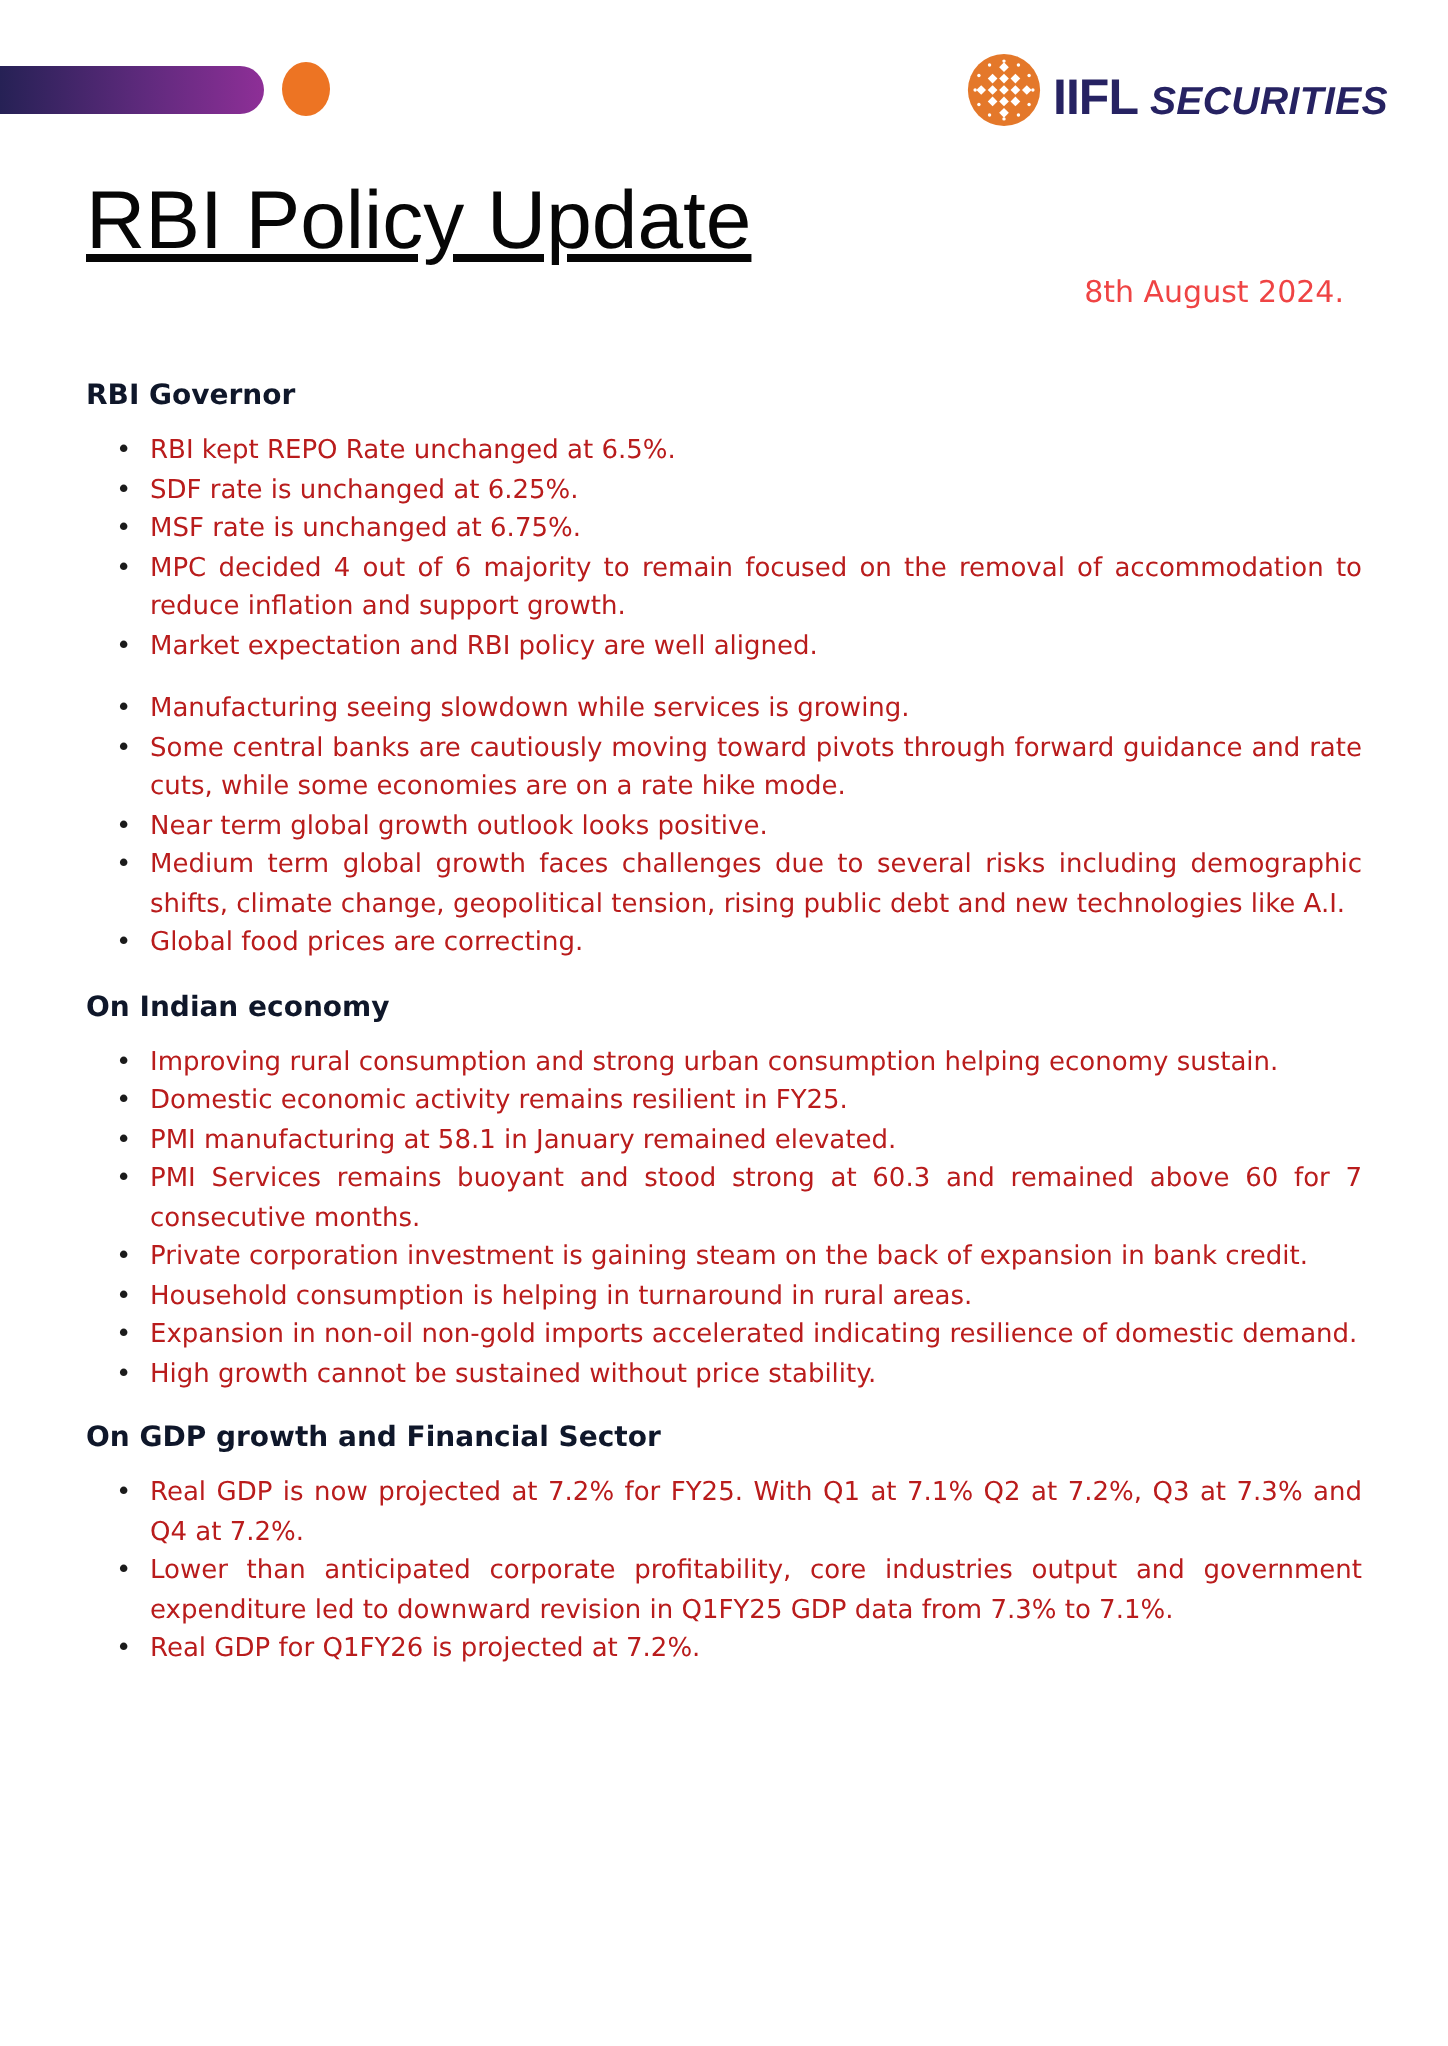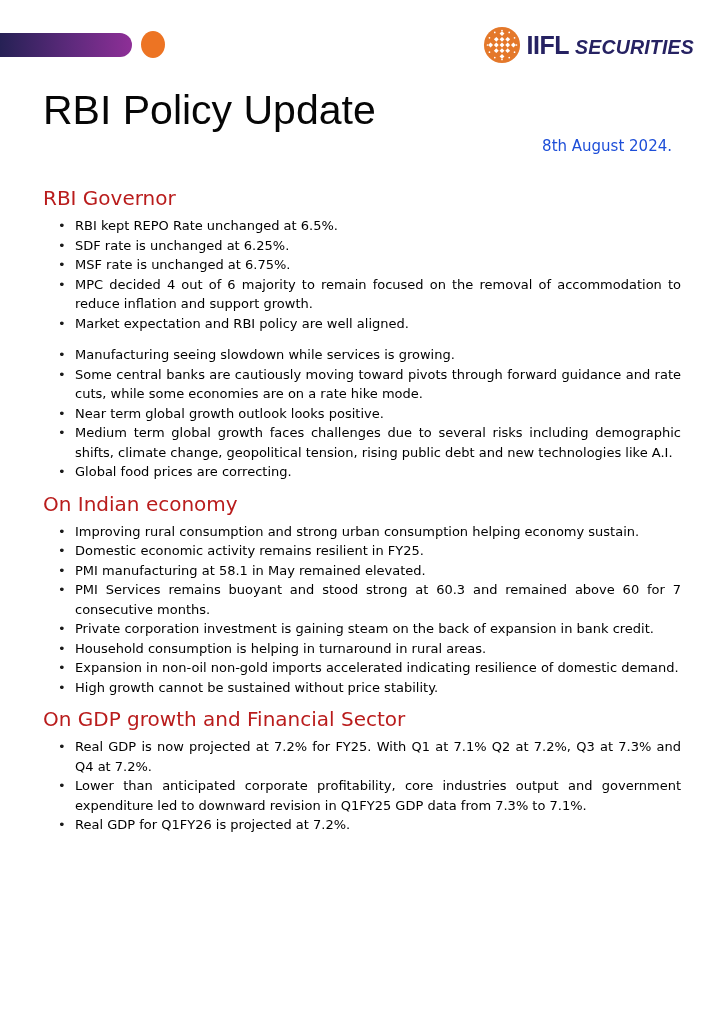--- a/index.html
+++ b/index.html
@@ -23,21 +23,21 @@
   }
   .brand-dot {
     position: absolute; left: 141px; top: 31px;
     width: 24px; height: 27px;
     border-radius: 50%;
     background: var(--orange, #ed7423);
   }
 
   .logo {
     position: absolute; top: 26px; right: 30px;
-    display: flex; align-items: center;
+    display: flex; align-items: flex-end;
   }
   .logo-icon svg { display: block; }
   .logo-icon .logo-disc { fill: var(--logo-orange, #e4782a); }
   .logo-icon .logo-pattern { fill: #ffffff; }
   .logo-text {
     margin-left: 6px;
     font-family: "Liberation Sans", sans-serif;
     font-weight: 700;
     color: var(--navy, #262262);
     display: flex; align-items: baseline; white-space: nowrap;
@@ -46,54 +46,55 @@
   .logo-sec  { font-size: 19.5px; margin-left: 6px; letter-spacing: 0.2px; font-style: italic; }
 
   
   .doc-title {
     margin: 20px 0 0 43px;
     font-family: "Liberation Sans", sans-serif;
     font-weight: 400;
     font-size: 41px;
     line-height: 1.1;
     color: #060606;
+    text-decoration: underline;
   }
   .doc-date {
     margin: 4px 52px 0 0;
     text-align: right;
     font-size: 15px;
-    color: #1d4ed8;
+    color: #ef4444;
   }
 
   
   .report-body { margin: 33px 43px 0 43px; }
 
   .sec { margin-top: 12px; }
   .sec:first-child { margin-top: 0; }
 
   .sec-heading {
     margin: 0;
-    font-size: 20px;
-    font-weight: 400;
+    font-size: 14px;
+    font-weight: 700;
     line-height: 20px;
-    color: #b91c1c;
+    color: #0f172a;
   }
 
   .bullets {
     list-style: none;
     margin: 8px 0 0 0;
     padding: 0;
   }
   .bullets li {
     position: relative;
     padding-left: 32px;
     font-size: 13px;
     line-height: 19.5px;
     text-align: justify;
-    color: #000000;
+    color: #b91c1c;
   }
   .bullets li::before {
     content: "\2022";
     position: absolute;
     left: 15px; top: 0;
     color: #1b1b1b;
   }
 </style>
 </head>
 <body>
@@ -163,21 +164,21 @@
         <li>Near term global growth outlook looks positive.</li>
         <li>Medium term global growth faces challenges due to several risks including demographic shifts, climate change, geopolitical tension, rising public debt and new technologies like A.I.</li>
         <li>Global food prices are correcting.</li>
       </ul>
     </section>
     <section class="sec">
       <h2 class="sec-heading">On Indian economy</h2>
       <ul class="bullets">
         <li>Improving rural consumption and strong urban consumption helping economy sustain.</li>
         <li>Domestic economic activity remains resilient in FY25.</li>
-        <li>PMI manufacturing at 58.1 in May remained elevated.</li>
+        <li>PMI manufacturing at 58.1 in January remained elevated.</li>
         <li>PMI Services remains buoyant and stood strong at 60.3 and remained above 60 for 7 consecutive months.</li>
         <li>Private corporation investment is gaining steam on the back of expansion in bank credit.</li>
         <li>Household consumption is helping in turnaround in rural areas.</li>
         <li>Expansion in non-oil non-gold imports accelerated indicating resilience of domestic demand.</li>
         <li>High growth cannot be sustained without price stability.</li>
       </ul>
     </section>
     <section class="sec">
       <h2 class="sec-heading">On GDP growth and Financial Sector</h2>
       <ul class="bullets">

